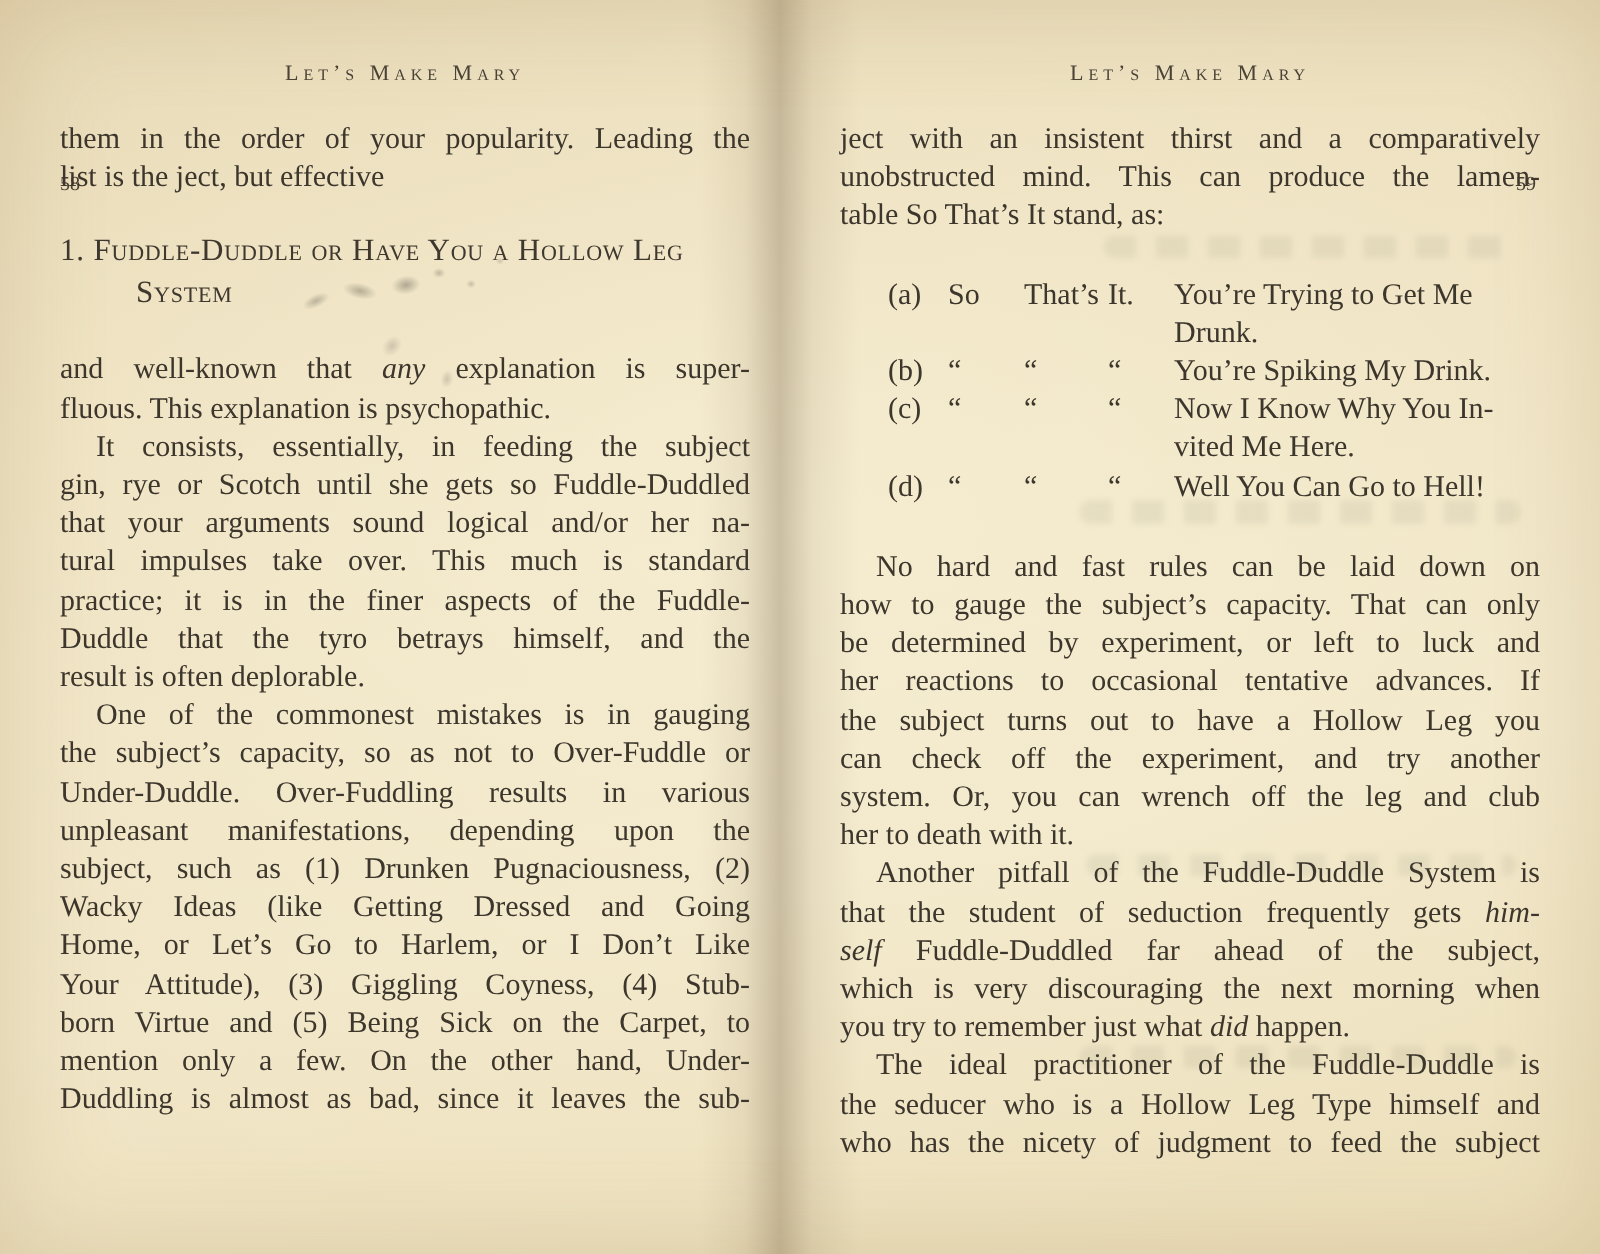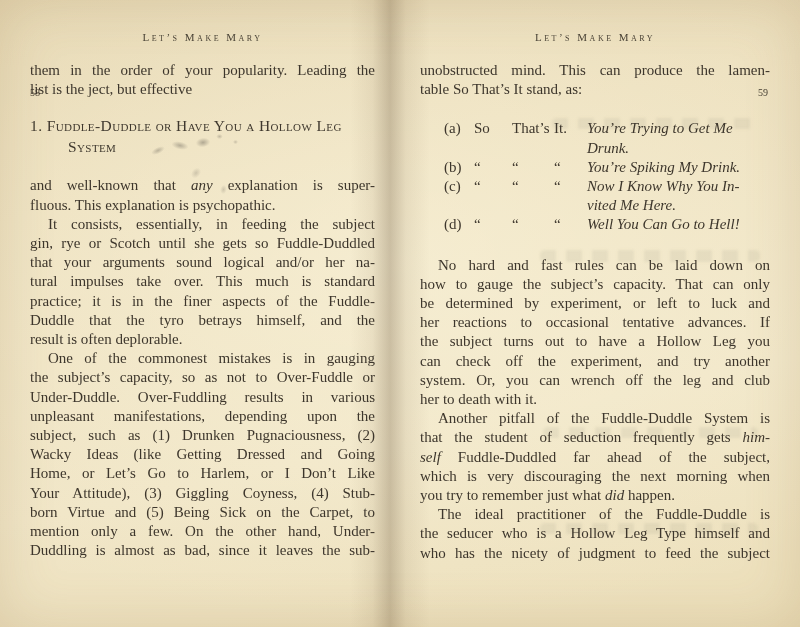--- a/index.html
+++ b/index.html
@@ -28,21 +28,21 @@
   .line.ind{text-indent:18px;}
   .heading{margin-top:16px;font-variant:small-caps;font-size:15.5px;line-height:21px;letter-spacing:0.4px;color:#3f382e;}
   .h2line{margin-left:38px;}
   .mt-body{margin-top:19px;}
   .qlist{margin-top:20px;margin-bottom:21px;margin-left:24px;}
   .qrow{display:flex;}
   .q-label{width:30px;}
   .q-c1{width:38px;}
   .q-c2{width:42px;}
   .q-c3{width:33px;}
-  .q-quote{font-style:italic;flex:1;}
+  .q-quote{flex:1;}
   .smudge{position:absolute;z-index:4;pointer-events:none;
     background:radial-gradient(closest-side,rgba(85,80,72,0.75),rgba(85,80,72,0) 72%);}
   .ghost{position:absolute;z-index:2;pointer-events:none;border-radius:5px;opacity:.65;
     background:repeating-linear-gradient(90deg,rgba(115,118,98,0.16) 0 16px,rgba(115,118,98,0) 16px 26px);
     filter:blur(1.5px);}
 </style>
 </head>
 <body>
 
 <div class="scan">
@@ -106,20 +106,21 @@
     </div>
   </div>
 
   <div class="page page-right">
     <div class="head">
       <span class="running">Let’s Make Mary</span>
       <span class="pagenum pn-right">59</span>
     </div>
     <div class="body">
       <div class="para">
+          <div class="line"><span>ject with an insistent thirst and a comparatively</span></div>
           <div class="line"><span>unobstructed mind. This can produce the lamen-</span></div>
           <div class="line flush"><span>table So That’s It stand, as:</span></div>
         </div>
       <div class="qlist">
           <div class="qrow">
             <span class="q-label">(a)</span>
             <span class="q-c1">So</span>
             <span class="q-c2">That’s</span>
             <span class="q-c3">It.</span>
             <span class="q-quote">You’re Trying to Get Me</span>

